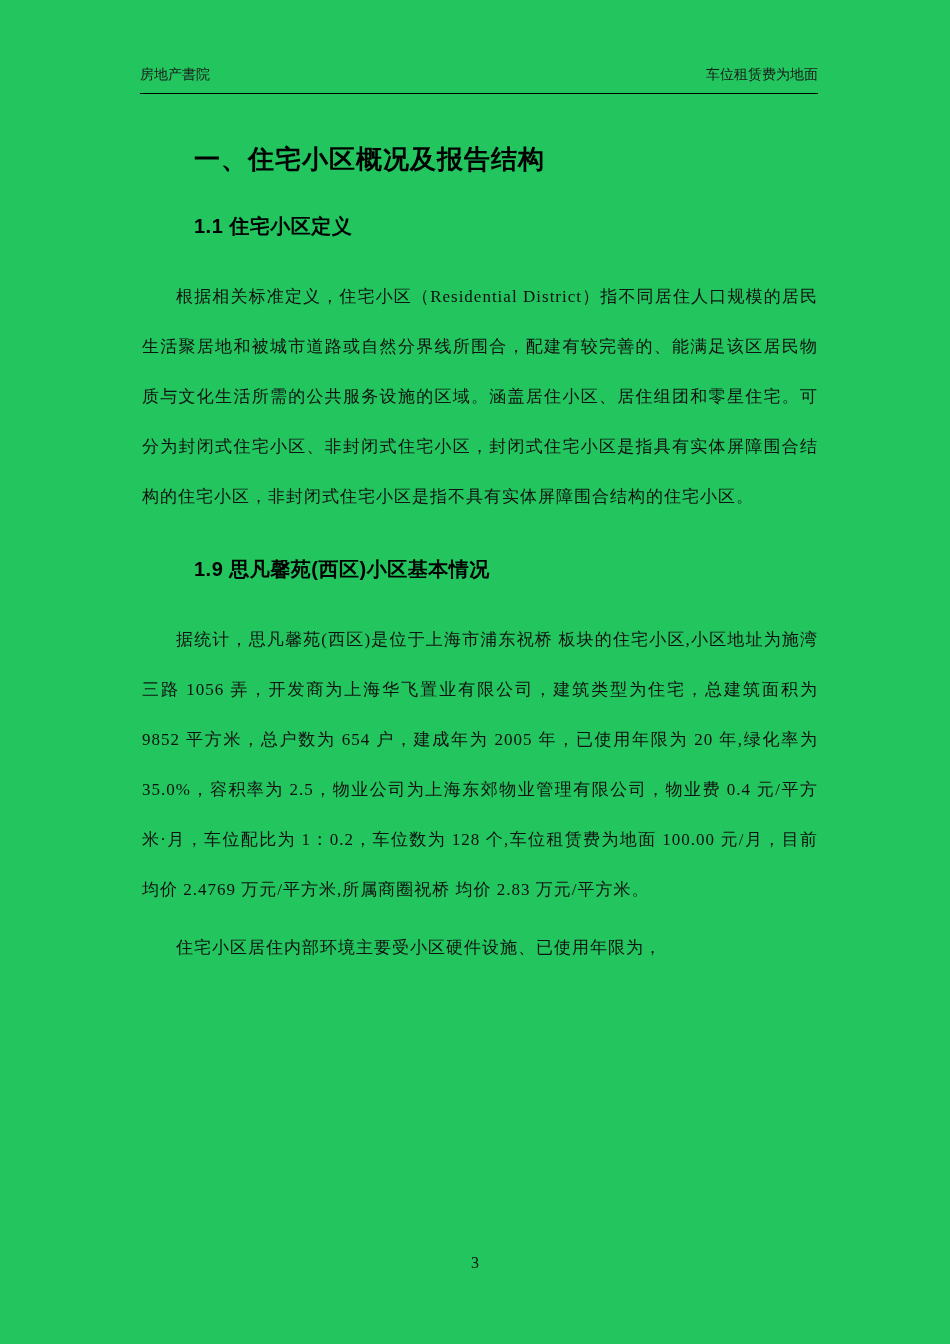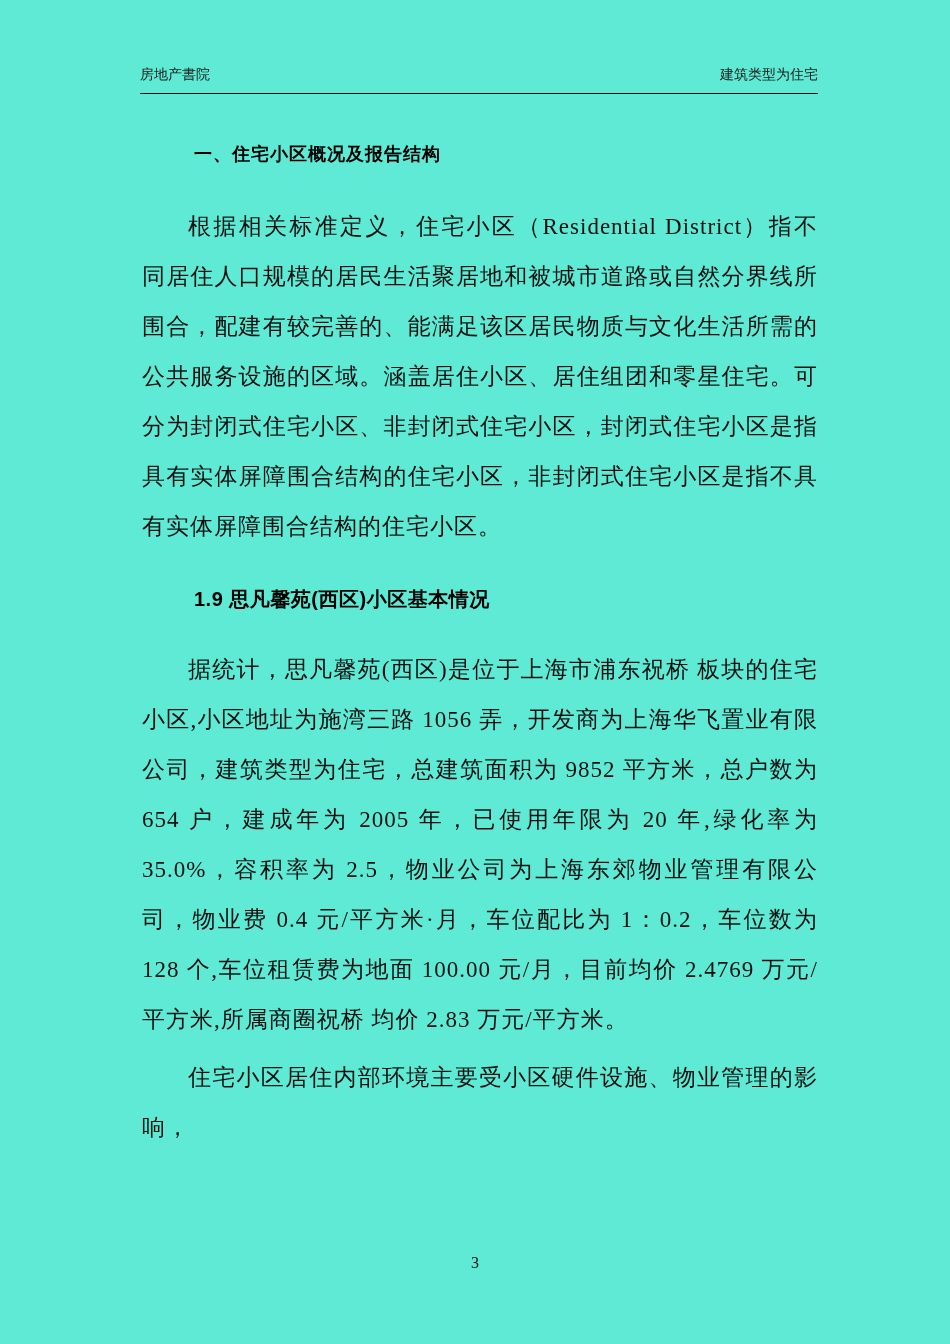--- a/index.html
+++ b/index.html
@@ -6,21 +6,21 @@
   html, body { background: #ffffff; }
   body {
     font-family: "Liberation Serif", "DejaVu Serif", serif;
     color: #111111;
   }
   .page {
     position: relative;
     width: 950px;
     height: 1344px;
     margin: 0 auto;
-    background: #5eead4;
+    background: #22c55e;
     overflow: hidden;
   }
   .header {
     position: absolute;
     top: 66px;
     left: 140px;
     width: 678px;
     display: flex;
     justify-content: space-between;
     align-items: flex-end;
@@ -31,35 +31,35 @@
   }
   .content {
     position: absolute;
     top: 128px;
     left: 142px;
     width: 676px;
   }
   .h1 {
     font-family: Liberation Mono, monospace;
     font-weight: bold;
-    font-size: 18px;
+    font-size: 26px;
     color: #000000;
     margin: 14px 0 36px 52px;
     letter-spacing: 1px;
   }
   .h2 {
     font-family: "Liberation Sans", "DejaVu Sans", sans-serif;
     font-weight: bold;
     font-size: 20px;
     color: #000000;
     margin: 34px 0 32px 52px;
     letter-spacing: 0.5px;
   }
   .para {
-    font-size: 23px;
+    font-size: 17px;
     line-height: 50px;
     text-align: justify;
     text-justify: inter-ideograph;
     text-indent: 2em;
     color: #111111;
     letter-spacing: 1px;
     margin-bottom: 8px;
   }
   .para.last {
     margin-bottom: 0;
@@ -74,34 +74,35 @@
     color: #111111;
   }
 </style>
 </head>
 <body>
 
 <div class="page">
 
   <div class="header">
     <span>房地产書院</span>
-    <span>建筑类型为住宅</span>
+    <span>车位租赁费为地面</span>
   </div>
 
   <div class="content">
 
     <div class="h1">一、住宅小区概况及报告结构</div>
 
+    <div class="h2">1.1 住宅小区定义</div>
 
     <p class="para">根据相关标准定义，住宅小区（Residential District）指不同居住人口规模的居民生活聚居地和被城市道路或自然分界线所围合，配建有较完善的、能满足该区居民物质与文化生活所需的公共服务设施的区域。涵盖居住小区、居住组团和零星住宅。可分为封闭式住宅小区、非封闭式住宅小区，封闭式住宅小区是指具有实体屏障围合结构的住宅小区，非封闭式住宅小区是指不具有实体屏障围合结构的住宅小区。</p>
 
     <div class="h2">1.9 思凡馨苑(西区)小区基本情况</div>
 
     <p class="para">据统计，思凡馨苑(西区)是位于上海市浦东祝桥 板块的住宅小区,小区地址为施湾三路 1056 弄，开发商为上海华飞置业有限公司，建筑类型为住宅，总建筑面积为 9852 平方米，总户数为 654 户，建成年为 2005 年，已使用年限为 20 年,绿化率为 35.0%，容积率为 2.5，物业公司为上海东郊物业管理有限公司，物业费 0.4 元/平方米·月，车位配比为 1：0.2，车位数为 128 个,车位租赁费为地面 100.00 元/月，目前均价 2.4769 万元/平方米,所属商圈祝桥 均价 2.83 万元/平方米。</p>
 
 
-    <p class="para last">住宅小区居住内部环境主要受小区硬件设施、物业管理的影响，</p>
+    <p class="para last">住宅小区居住内部环境主要受小区硬件设施、已使用年限为，</p>
 
   </div>
 
   <div class="page-number">3</div>
 
 </div>
 
 </body></html>

